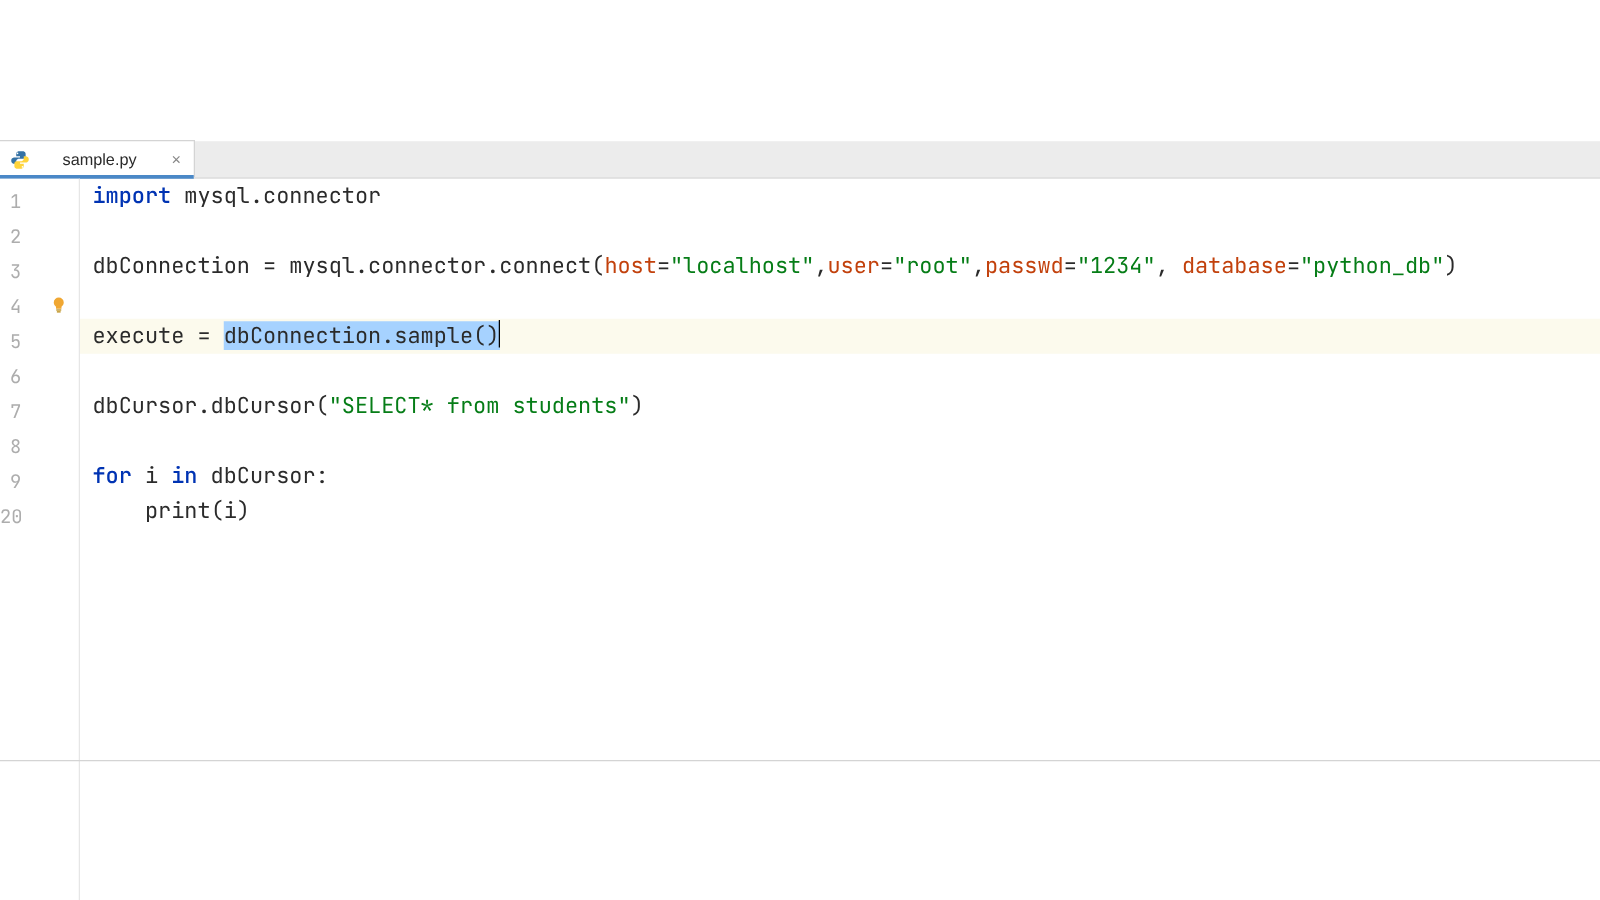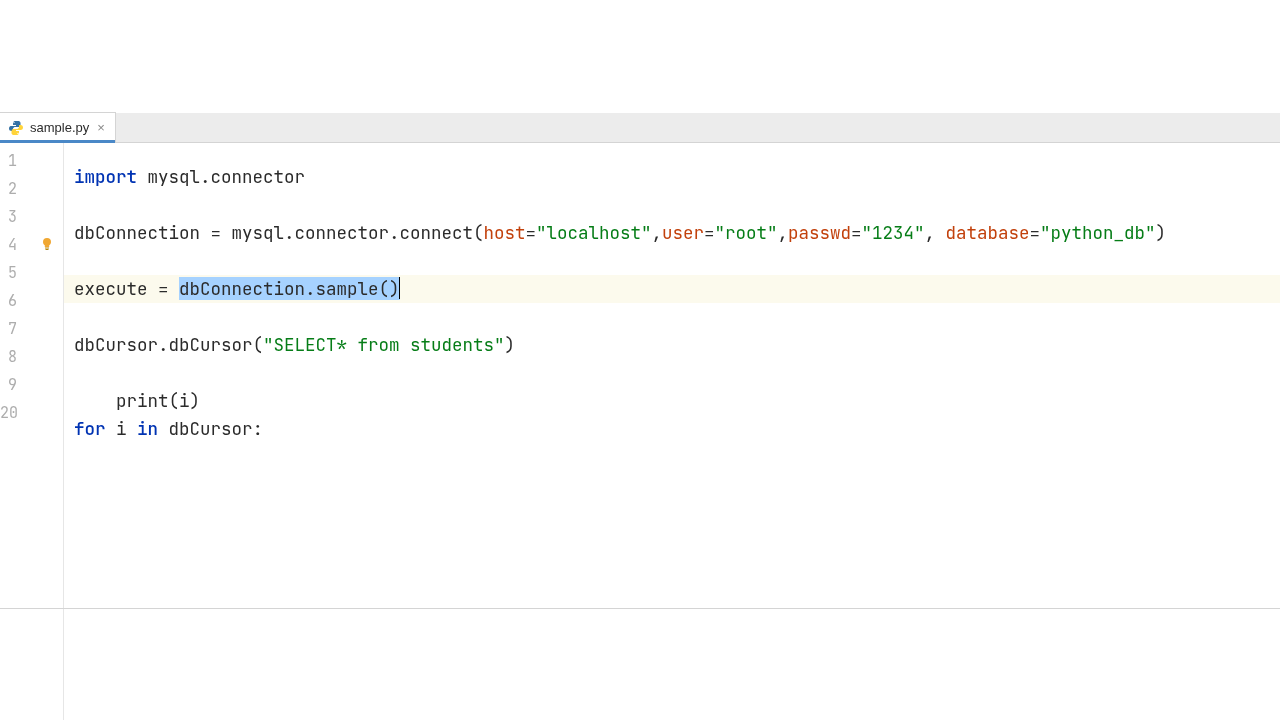--- a/index.html
+++ b/index.html
@@ -24,20 +24,21 @@
   .tab {
     display: flex;
     align-items: center;
     height: 30px;
     padding: 0 10px 0 8px;
     background: #ffffff;
     border-top: 1px solid #d4d4d4;
     border-right: 1px solid #d4d4d4;
     position: relative;
     cursor: pointer;
+    gap: 20px;
   }
   .tab::after {
     content: "";
     position: absolute;
     left: 0; right: 0; bottom: -1px;
     height: 3px;
     background: #4a88c7;
   }
   .tab .file-icon {
     width: 16px; height: 16px;
@@ -78,21 +79,21 @@
   }
   .bulb {
     position: absolute;
     left: 38px;
     width: 18px; height: 18px;
     display: flex; align-items: center; justify-content: center;
   }
   .bulb svg { width: 14px; height: 14px; }
   .code-area {
     flex: 1;
-    padding-top: 20px;
+    padding-top: 0;
     font-family: "JetBrains Mono","Consolas",monospace;
     font-size: 17.5px;
     position: relative;
   }
   .code-line {
     height: 28px;
     line-height: 28px;
     padding-left: 10px;
     white-space: pre;
     color: #2b2b2b;
@@ -166,18 +167,18 @@
 
   <div class="code-area">
     <div class="code-line"><span class="kw">import</span><span class="ident"> mysql.connector</span></div>
     <div class="code-line"></div>
     <div class="code-line"><span class="ident">dbConnection = mysql.connector.connect(</span><span class="param">host</span><span>=</span><span class="str">"localhost"</span><span>,</span><span class="param">user</span><span>=</span><span class="str">"root"</span><span>,</span><span class="param">passwd</span><span>=</span><span class="str">"1234"</span><span>, </span><span class="param">database</span><span>=</span><span class="str">"python_db"</span><span>)</span></div>
     <div class="code-line"></div>
     <div class="code-line hl"><span class="ident">execute = </span><span class="sel">dbConnection.sample()</span><span class="caret"></span></div>
     <div class="code-line"></div>
     <div class="code-line"><span class="ident">dbCursor.dbCursor(</span><span class="str">"SELECT* from students"</span><span>)</span></div>
     <div class="code-line"></div>
+    <div class="code-line"><span class="kw">for</span><span> i </span><span class="kw">in</span><span> dbCursor:</span></div>
     <div class="code-line"><span>    </span><span>print</span><span>(i)</span></div>
-    <div class="code-line"><span class="kw">for</span><span> i </span><span class="kw">in</span><span> dbCursor:</span></div>
   </div>
 </div>
 
 <div class="editor-bottom-border"></div>
 
 </body></html>

